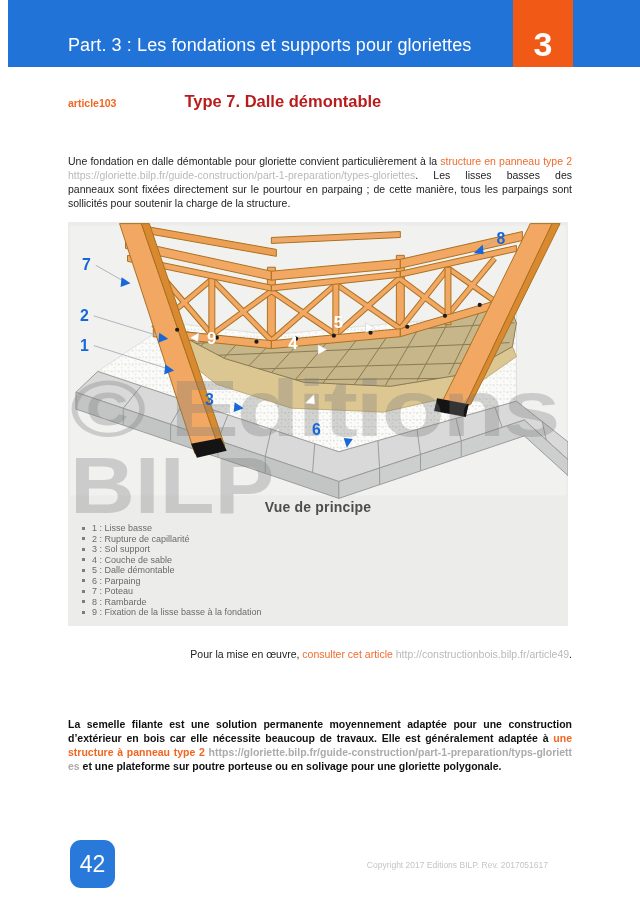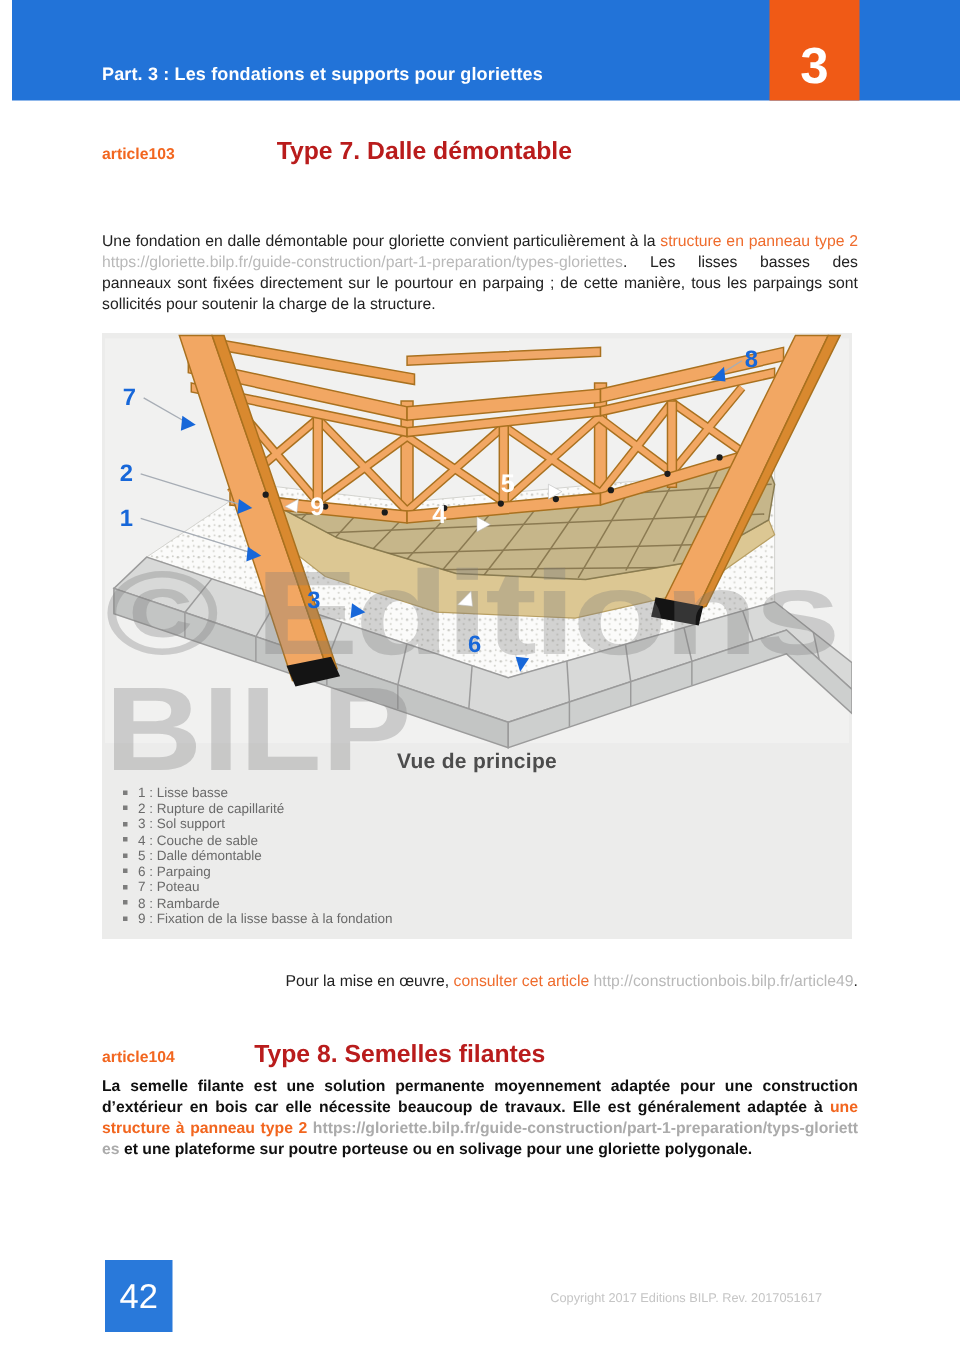--- a/index.html
+++ b/index.html
@@ -2,21 +2,21 @@
 <html><head>
 <meta charset="utf-8">
 <style>
   * { margin:0; padding:0; box-sizing:border-box; }
   html,body { background:#ffffff; }
   body { font-family:"Liberation Sans","DejaVu Sans",sans-serif; color:#1d1d1d; }
   #page { position:relative; width:640px; height:898px; background:#ffffff; overflow:hidden; }
 
   
   .band { position:absolute; left:8px; right:0; top:0; height:67px; background:#2273d8; }
-  .band-title { position:absolute; left:60px; bottom:11px; color:#ffffff; font-size:12px; font-weight:bold; letter-spacing:.1px; }
+  .band-title { position:absolute; left:60px; bottom:11px; color:#ffffff; font-size:18px; font-weight:normal; letter-spacing:.1px; }
   .chapter-box { position:absolute; right:67px; top:0; width:60px; height:67px; background:#f05a16;
                  display:flex; align-items:flex-end; justify-content:center; }
   .chapter-box span { color:#ffffff; font-size:34px; font-weight:bold; line-height:1; padding-bottom:6px; }
 
   
   .art-head { position:absolute; left:68px; width:504px; display:flex; align-items:baseline; gap:9px; }
   .art-label { color:#f2661f; font-weight:bold; font-size:10.5px; }
   .art-title { color:#b91c1c; font-weight:bold; font-size:16.5px;margin-left:44px; }
 
   
@@ -31,21 +31,21 @@
   .figure-panel { position:absolute; left:68px; top:222px; width:500px; height:404px; background:#ececeb; }
   .figure-panel svg { position:absolute; left:0; top:0; }
   .fig-caption { position:absolute; left:0; top:277px; width:100%; text-align:center;
                  font-size:14px; font-weight:bold; color:#4d4d4d; letter-spacing:.2px; }
   .legend { position:absolute; left:14px; top:301px; list-style:none; }
   .legend li { position:relative; padding-left:10px; font-size:9px; line-height:10.5px; color:#6a6a6a; }
   .legend li::before { content:""; position:absolute; left:0; top:3.6px; width:3px; height:3px; background:#7d7d7d; }
 
   
   .pagenum { position:absolute; left:70px; top:840px; width:45px; height:48px; background:#2979da;
-             display:flex; align-items:center; justify-content:center; color:#fff; font-size:23px; }
+             display:flex; align-items:center; justify-content:center; color:#fff; font-size:23px;border-radius:11px; }
   .copyright { position:absolute; right:92px; top:860px; font-size:8.5px; color:#c5c5c5; }
 
   
   .wm { font-weight:bold; fill:rgba(125,125,125,.32); }
   .lblB { font-weight:bold; fill:#1767d9; font-size:16px; }
   .lblW { font-weight:bold; fill:#ffffff; font-size:17px; }
 </style>
 </head>
 <body>
 
@@ -252,24 +252,20 @@
       <li>5 : Dalle démontable</li>
       <li>6 : Parpaing</li>
       <li>7 : Poteau</li>
       <li>8 : Rambarde</li>
       <li>9 : Fixation de la lisse basse à la fondation</li>
     </ul>
   </figure>
 
   <p class="txt" style="top:647px; text-align:right;"><span>Pour la mise en œuvre, </span><a class="lnk-o">consulter cet article</a><a class="lnk-g"> http://constructionbois.bilp.fr/article49</a><span>.</span></p>
 
-  <div class="art-head" style="top:694px;">
-    <span class="art-label">article104</span>
-    <span class="art-title">Type 8. Semelles filantes</span>
-  </div>
 
   <p class="txt lead" style="top:717px;"><span>La semelle filante est une solution permanente moyennement adaptée pour une construction d’extérieur en bois car elle nécessite beaucoup de travaux. Elle est généralement adaptée à </span><a class="lnk-o">une structure à panneau type 2</a><a class="lnk-g"> https://gloriette.bilp.fr/guide-construction/part-1-preparation/typs-gloriettes</a><span> et une plateforme sur poutre porteuse ou en solivage pour une gloriette polygonale.</span></p>
 
 
   <div class="pagenum">
     <span>42</span>
   </div>
   <div class="copyright">Copyright 2017 Editions BILP. Rev. 2017051617</div>
 
 </div>

